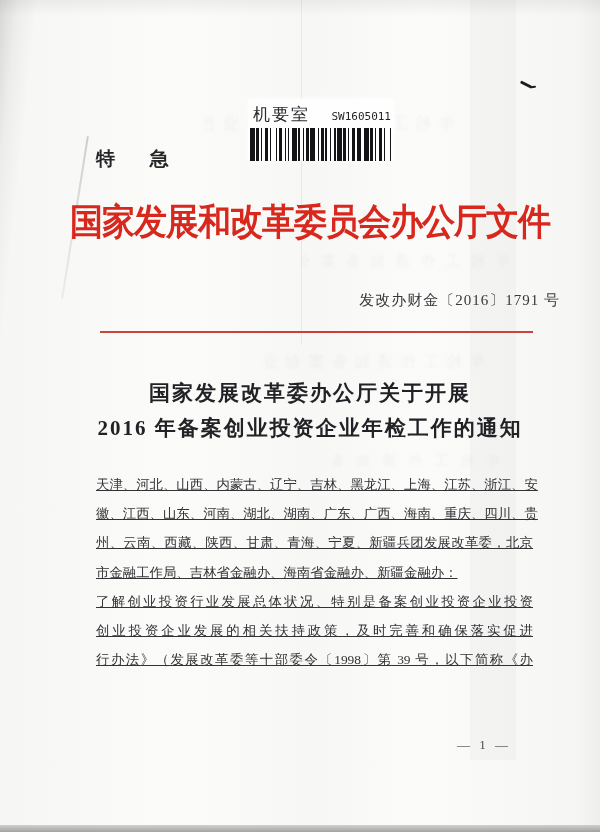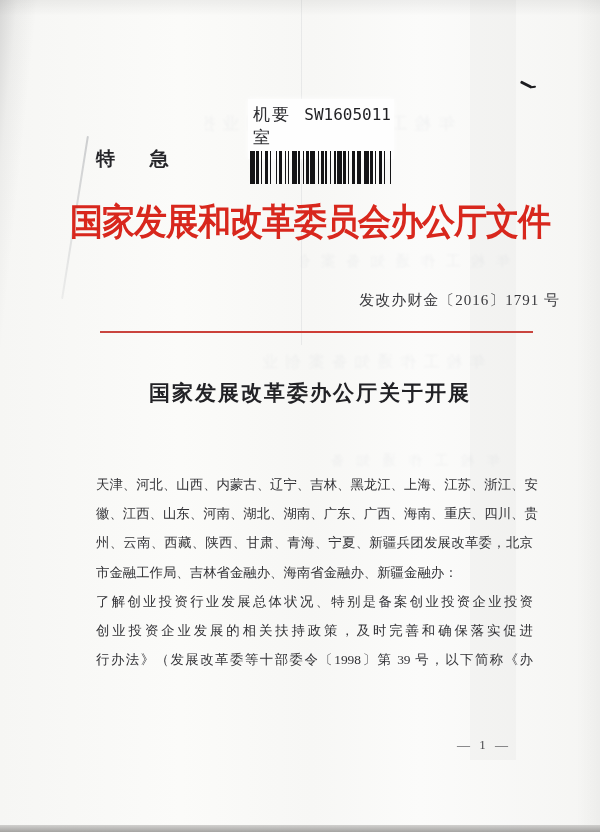--- a/index.html
+++ b/index.html
@@ -47,21 +47,21 @@
   }
   .barcode-block{
     position:absolute;left:248px;top:99px;width:146px;height:60px;
     background:#fefefe;box-shadow:0 0 6px rgba(255,255,255,.9);
   }
   .bc-row{
     display:flex;justify-content:space-between;align-items:baseline;
     padding:4px 3px 2px 5px;
   }
   .bc-room{font-size:17px;color:#2c2c30;letter-spacing:2px;}
-  .bc-code{font-family:"DejaVu Sans Mono","Liberation Mono",monospace;font-size:16px;color:#1f1f22;}
+  .bc-code{font-family:"DejaVu Sans Mono","Liberation Mono",monospace;font-size:11px;color:#1f1f22;}
   .bc-bars{height:33px;margin:0 2px;overflow:hidden;white-space:nowrap;font-size:0;}
   .bc-bars span{display:inline-block;height:100%;vertical-align:top;}
 
   .org-title{
     position:absolute;left:60px;right:40px;top:200px;margin:0;
     text-align:center;font-size:33px;font-weight:bold;letter-spacing:-1px;
     color:#d8271d;transform:scaleY(1.1);
   }
   .doc-number{
     position:absolute;left:60px;right:40px;top:291px;
@@ -78,21 +78,21 @@
   .nt1{top:379px;}
   .nt2{top:414px;}
 
   .body-block{
     position:absolute;left:96px;top:470px;width:437px;
     color:#333337;font-size:13.4px;
   }
   .ln{
     height:29.2px;line-height:29.2px;
     text-align:justify;text-align-last:justify;
-    white-space:nowrap;overflow:visible;
+    white-space:nowrap;overflow:visible;text-decoration:underline;
   }
   .ln-end{text-align-last:left;}
   .ln-indent{text-indent:2em;}
 
   .page-number{
     position:absolute;right:89px;top:737px;
     font-size:13px;color:#4a4a4e;letter-spacing:3px;
   }
 </style>
 </head>
@@ -121,20 +121,21 @@
       <span class="bc-code">SW1605011</span>
     </div>
     <div class="bc-bars"><span style="width:4.5px;background:#141416"></span><span style="width:1.5px;background:transparent"></span><span style="width:3px;background:#141416"></span><span style="width:1.5px;background:transparent"></span><span style="width:1.5px;background:#141416"></span><span style="width:3px;background:transparent"></span><span style="width:3px;background:#141416"></span><span style="width:1.5px;background:transparent"></span><span style="width:1.5px;background:#141416"></span><span style="width:4.5px;background:transparent"></span><span style="width:1.5px;background:#141416"></span><span style="width:1.5px;background:transparent"></span><span style="width:3px;background:#141416"></span><span style="width:3px;background:transparent"></span><span style="width:1.5px;background:#141416"></span><span style="width:1.5px;background:transparent"></span><span style="width:1.5px;background:#141416"></span><span style="width:3px;background:transparent"></span><span style="width:4.5px;background:#141416"></span><span style="width:1.5px;background:transparent"></span><span style="width:1.5px;background:#141416"></span><span style="width:3px;background:transparent"></span><span style="width:1.5px;background:#141416"></span><span style="width:1.5px;background:transparent"></span><span style="width:3px;background:#141416"></span><span style="width:1.5px;background:transparent"></span><span style="width:4.5px;background:#141416"></span><span style="width:3px;background:transparent"></span><span style="width:1.5px;background:#141416"></span><span style="width:1.5px;background:transparent"></span><span style="width:3px;background:#141416"></span><span style="width:1.5px;background:transparent"></span><span style="width:1.5px;background:#141416"></span><span style="width:3px;background:transparent"></span><span style="width:1.5px;background:#141416"></span><span style="width:3px;background:transparent"></span><span style="width:1.5px;background:#141416"></span><span style="width:1.5px;background:transparent"></span><span style="width:4.5px;background:#141416"></span><span style="width:1.5px;background:transparent"></span><span style="width:3px;background:#141416"></span><span style="width:1.5px;background:transparent"></span><span style="width:1.5px;background:#141416"></span><span style="width:3px;background:transparent"></span><span style="width:3px;background:#141416"></span><span style="width:1.5px;background:transparent"></span><span style="width:4.5px;background:#141416"></span><span style="width:3px;background:transparent"></span><span style="width:4.5px;background:#141416"></span><span style="width:1.5px;background:transparent"></span><span style="width:3px;background:#141416"></span><span style="width:1.5px;background:transparent"></span><span style="width:1.5px;background:#141416"></span><span style="width:3px;background:transparent"></span><span style="width:3px;background:#141416"></span><span style="width:1.5px;background:transparent"></span><span style="width:1.5px;background:#141416"></span><span style="width:4.5px;background:transparent"></span><span style="width:1.5px;background:#141416"></span><span style="width:1.5px;background:transparent"></span></div>
   </div>
 
   <h1 class="org-title">国家发展和改革委员会办公厅文件</h1>
   <div class="doc-number">发改办财金〔2016〕1791 号</div>
   <div class="red-rule"></div>
 
   <h2 class="notice-title nt1">国家发展改革委办公厅关于开展</h2>
+  <h2 class="notice-title nt2">2016 年备案创业投资企业年检工作的通知</h2>
 
   <div class="body-block">
     <div class="ln">天津、河北、山西、内蒙古、辽宁、吉林、黑龙江、上海、江苏、浙江、安</div>
     <div class="ln">徽、江西、山东、河南、湖北、湖南、广东、广西、海南、重庆、四川、贵</div>
     <div class="ln">州、云南、西藏、陕西、甘肃、青海、宁夏、新疆兵团发展改革委，北京</div>
     <div class="ln ln-end">市金融工作局、吉林省金融办、海南省金融办、新疆金融办：</div>
     <div class="ln">了解创业投资行业发展总体状况、特别是备案创业投资企业投资</div>
     <div class="ln">创业投资企业发展的相关扶持政策，及时完善和确保落实促进</div>
     <div class="ln">行办法》（发展改革委等十部委令〔1998〕第 39 号，以下简称《办</div>
   </div>

